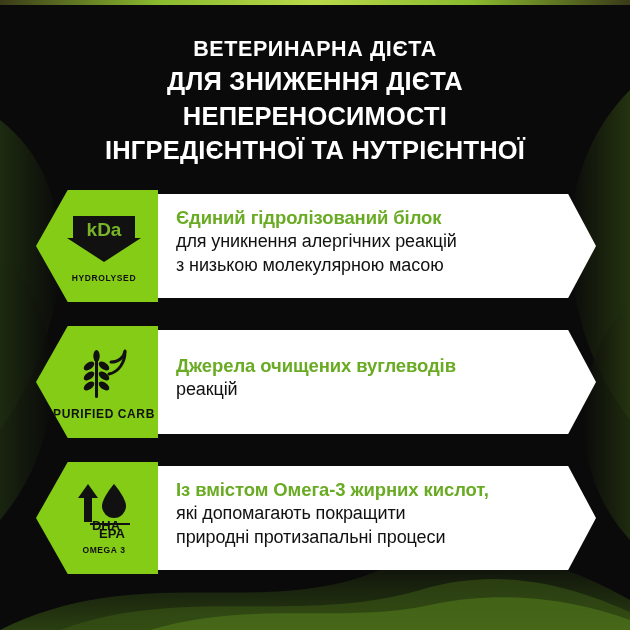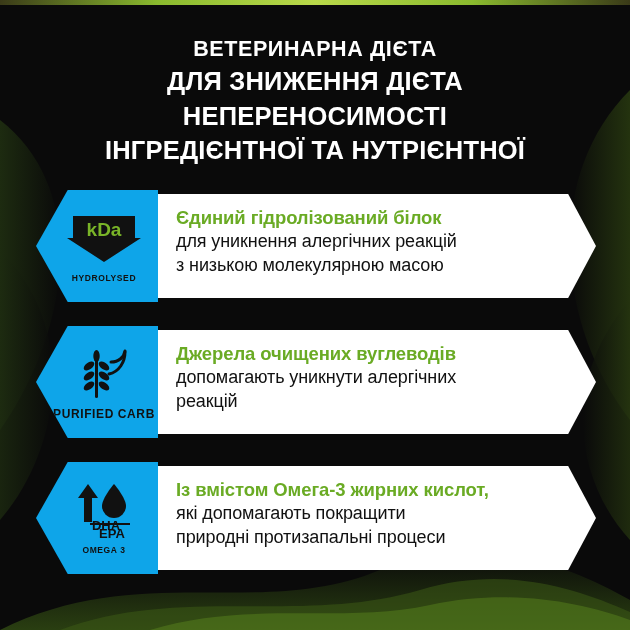--- a/index.html
+++ b/index.html
@@ -101,21 +101,21 @@
     letter-spacing: -0.1px;
   }
 
   
   .badge {
     position: absolute;
     left: 0;
     top: 0;
     width: 122px;
     height: 112px;
-    background: #0ea5e9;
+    background: #84cc16;
     clip-path: polygon(26% 0, 100% 0, 100% 100%, 26% 100%, 0 50%);
     display: flex;
     flex-direction: column;
     align-items: center;
     justify-content: center;
   }
   .badge-gfx {
     display: flex;
     align-items: center;
     justify-content: center;
@@ -207,21 +207,20 @@
             <ellipse cx="21.5" cy="12" rx="3.2" ry="6"></ellipse>
           </g>
           <path d="M34 30 C44 28 50 18 50 8" stroke="#111111" stroke-width="3" fill="none" stroke-linecap="round"></path>
           <path d="M36 18 C44 18 49 13 50 7" stroke="#111111" stroke-width="3" fill="none" stroke-linecap="round"></path>
         </svg>
       </div>
       <div class="badge-label small">PURIFIED CARB</div>
     </div>
     <div class="banner-text">
       <div class="banner-title">Джерела очищених вуглеводів</div>
-      <div class="banner-body">допомагають уникнути алергічних</div>
       <div class="banner-body">реакцій</div>
     </div>
   </div>
 
   <div class="feature" id="feature-2">
     <div class="banner"></div>
     <div class="badge">
       <div class="badge-gfx">
         <svg width="72" height="56" viewBox="0 0 72 56">
           <g fill="#111111">

